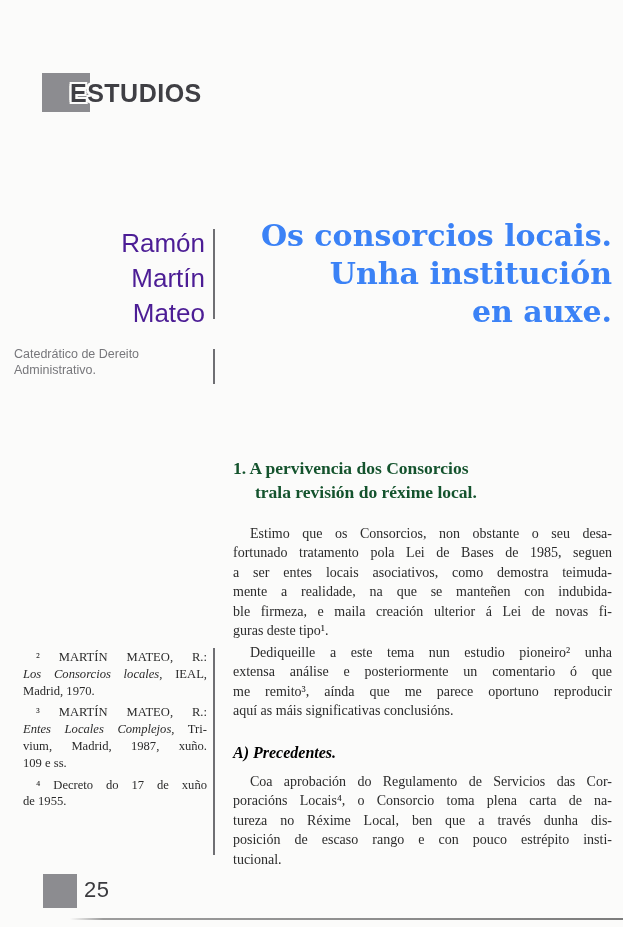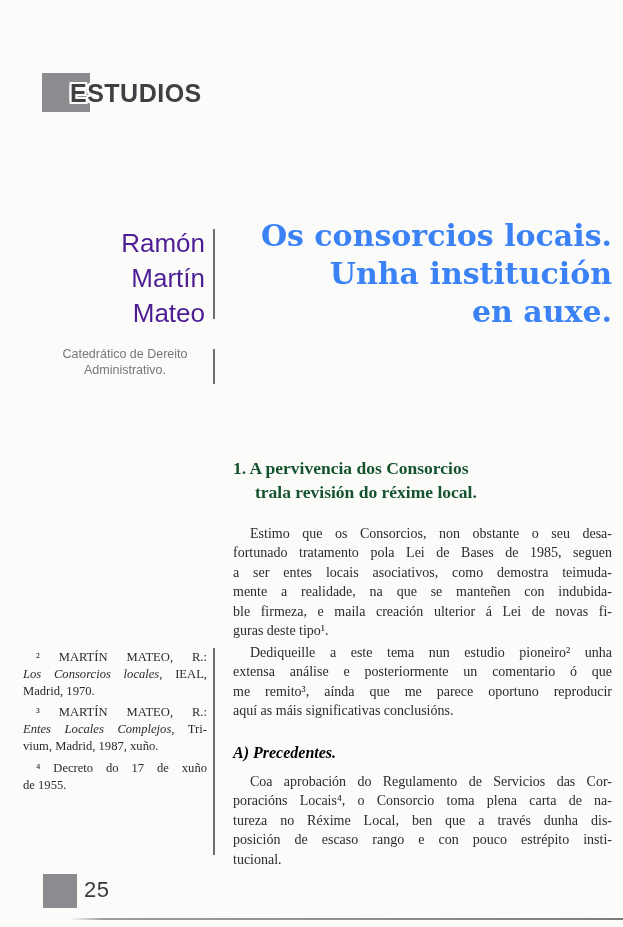--- a/index.html
+++ b/index.html
@@ -26,22 +26,22 @@
     text-shadow:-2px 0 0 #fbfbfa,2px 0 0 #fbfbfa,0 -2px 0 #fbfbfa,0 2px 0 #fbfbfa,-2px -2px 0 #fbfbfa,2px 2px 0 #fbfbfa,-2px 2px 0 #fbfbfa,2px -2px 0 #fbfbfa;
   }
   
   .author-name{
     position:absolute;left:25px;top:226px;width:180px;
     text-align:right;
     font-family:"Liberation Sans","DejaVu Sans",sans-serif;
     font-size:26px;line-height:35px;color:#4c1d95;font-weight:400;
   }
   .author-role{
-    position:absolute;left:35px;top:347px;width:180px;
-    text-align:center;
+    position:absolute;left:14px;top:347px;width:180px;
+    text-align:left;
     font-family:"Liberation Sans","DejaVu Sans",sans-serif;
     font-size:12.5px;line-height:15.5px;color:#77777b;
   }
   .vrule{position:absolute;width:2px;background:#6f6f73;}
   .vrule-name{left:213px;top:229px;height:90px;}
   .vrule-role{left:213px;top:349px;height:35px;}
   .vrule-footnotes{left:213px;top:648px;height:207px;width:1.5px;}
   
   .article-title{
     position:absolute;left:238px;top:217px;width:374px;
@@ -147,20 +147,21 @@
   <div class="footnotes">
     <div class="footnote">
         <div class="ln"><span>² MARTÍN MATEO, R.:</span></div>
         <div class="ln"><span class="it">Los Consorcios locales</span><span>, IEAL,</span></div>
         <div class="ln"><span>Madrid, 1970.</span></div>
       </div>
     <div class="footnote">
         <div class="ln"><span>³ MARTÍN MATEO, R.:</span></div>
         <div class="ln"><span class="it">Entes Locales Complejos</span><span>, Tri-</span></div>
         <div class="ln"><span>vium, Madrid, 1987, xuño.</span></div>
+        <div class="ln"><span>109 e ss.</span></div>
       </div>
     <div class="footnote">
         <div class="ln"><span>⁴ Decreto do 17 de xuño</span></div>
         <div class="ln"><span>de 1955.</span></div>
       </div>
   </div>
 
   <div class="accent-square ftr-square"></div>
   <div class="page-number">25</div>
 

